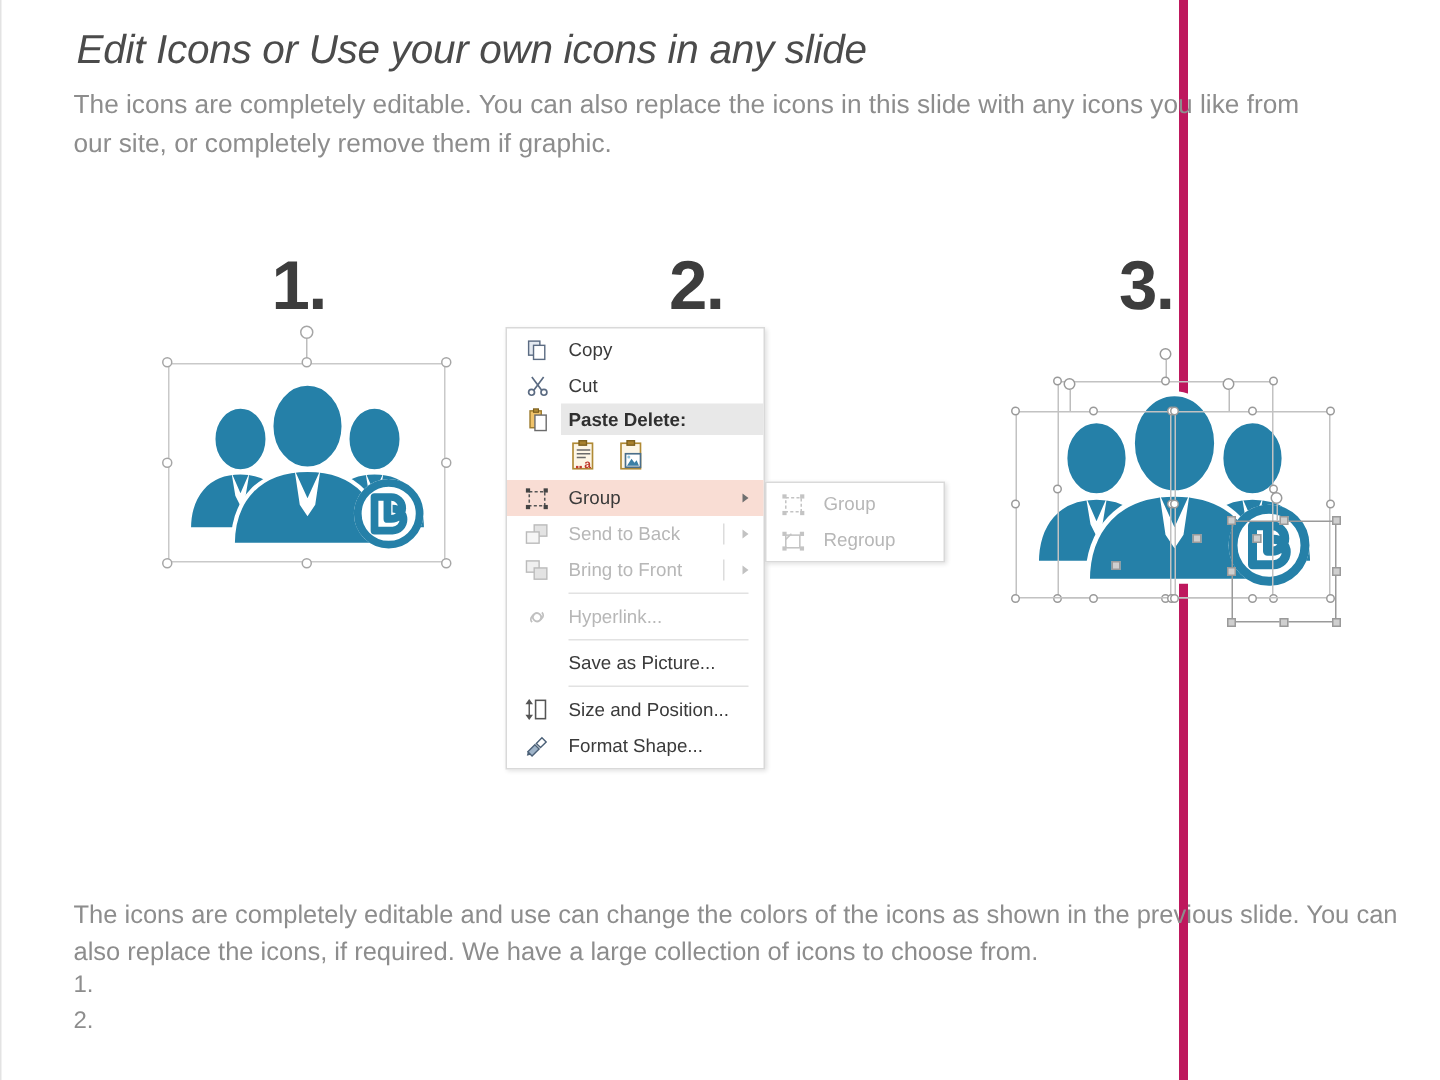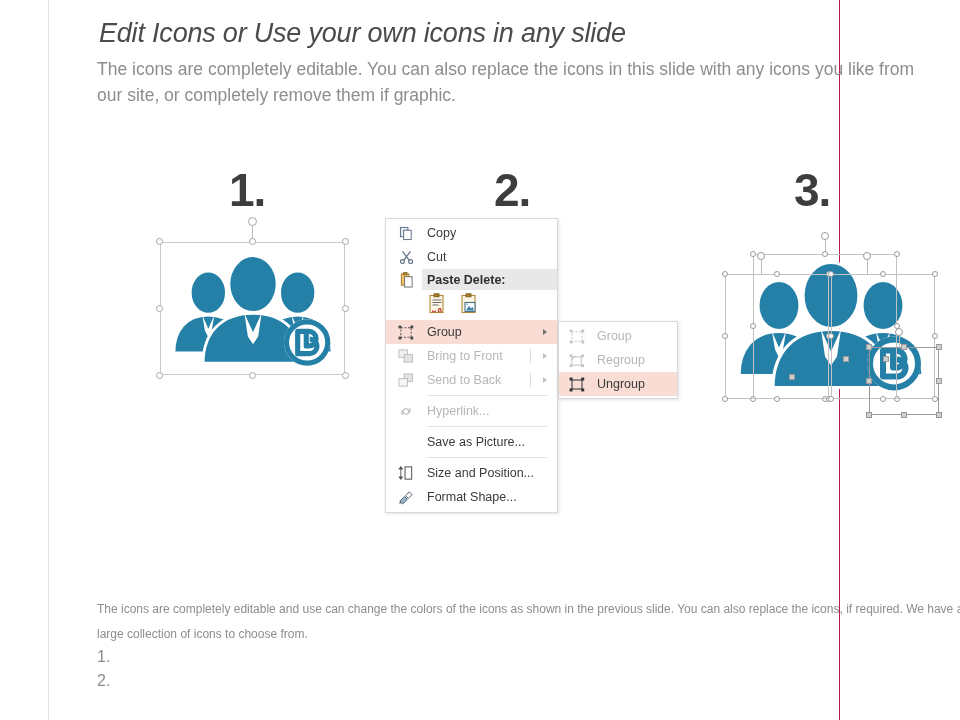--- a/index.html
+++ b/index.html
@@ -16,23 +16,22 @@
     -webkit-font-smoothing: antialiased;
   }
 
   
   #slide {
     position: absolute;
     left: 0; top: 0;
     width: 792px; height: 720px;
     background: #ffffff;
     border-left: 1px solid #e3e3e3;
-    border-right: 1px solid #be185d;
-    box-sizing: border-box;
-    margin-left: 48px;
+    border-right: 6px solid #be185d;
+    box-sizing: border-box;
   }
 
   
   #header-title {
     position: absolute;
     left: 50px;
     top: 18px;
     font-size: 27px;
     font-style: italic;
     color: #4b4b4b;
@@ -249,21 +248,21 @@
   }
   #context-submenu .mi { padding-left: 38px; }
   #context-submenu .mi .mi-icon { left: 8px; }
 
   
   #footer-para {
     position: absolute;
     left: 48px;
     top: 597px;
     width: 888px;
-    font-size: 12px;
+    font-size: 17px;
     color: #8d8d8d;
     line-height: 25px;
   }
   #footer-list {
     position: absolute;
     left: 48px;
     top: 645px;
     width: 880px;
     font-size: 16px;
     color: #8d8d8d;
@@ -479,37 +478,37 @@
             </g>
         </svg>
       </span>
       <span>Group</span>
       <span class="arrow"></span>
     </div>
 
     <div class="mi disabled">
       <span class="mi-icon">
         <svg width="16" height="15" viewBox="0 0 17 16">
+          <rect x="6.5" y="1" width="9" height="8" fill="#e3e3e3" stroke="#bbb" stroke-width="1"></rect>
+          <rect x="1" y="6" width="9" height="8" fill="#f6f6f6" stroke="#bbb" stroke-width="1"></rect>
+        </svg>
+      </span>
+      <span>Send to Back</span>
+      <span class="sep-bar"></span>
+      <span class="arrow"></span>
+    </div>
+
+    <div class="mi disabled">
+      <span class="mi-icon">
+        <svg width="16" height="15" viewBox="0 0 17 16">
           <rect x="1" y="1" width="9" height="8" fill="#f0f0f0" stroke="#bbb" stroke-width="1"></rect>
           <rect x="6.5" y="6" width="9" height="8" fill="#e3e3e3" stroke="#bbb" stroke-width="1"></rect>
         </svg>
       </span>
       <span>Bring to Front</span>
-      <span class="sep-bar"></span>
-      <span class="arrow"></span>
-    </div>
-
-    <div class="mi disabled">
-      <span class="mi-icon">
-        <svg width="16" height="15" viewBox="0 0 17 16">
-          <rect x="6.5" y="1" width="9" height="8" fill="#e3e3e3" stroke="#bbb" stroke-width="1"></rect>
-          <rect x="1" y="6" width="9" height="8" fill="#f6f6f6" stroke="#bbb" stroke-width="1"></rect>
-        </svg>
-      </span>
-      <span>Send to Back</span>
       <span class="sep-bar"></span>
       <span class="arrow"></span>
     </div>
 
     <div class="menu-sep"></div>
 
     <div class="mi disabled">
       <span class="mi-icon">
         <svg width="16" height="15" viewBox="0 0 17 16">
           <g fill="none" stroke="#c0c0c0" stroke-width="1.3">
@@ -582,36 +581,20 @@
           <g fill="#c4c4c4">
               <rect x="0.6" y="1.6" width="3" height="3"></rect>
               <rect x="13" y="1.6" width="3" height="3"></rect>
               <rect x="0.6" y="12" width="3" height="3"></rect>
               <rect x="13" y="12" width="3" height="3"></rect>
             </g>
         </svg>
       </span>
       <span>Regroup</span>
     </div>
-    <div class="mi highlight">
-      <span class="mi-icon">
-        <svg width="16" height="15" viewBox="0 0 17 16">
-          <g fill="none" stroke="#444" stroke-width="1.2">
-              <rect x="3.2" y="3.2" width="10.6" height="9.6"></rect>
-            </g>
-          <g fill="#333">
-              <rect x="0.6" y="0.6" width="3.2" height="3.2"></rect>
-              <rect x="13" y="0.6" width="3.2" height="3.2"></rect>
-              <rect x="0.6" y="12.2" width="3.2" height="3.2"></rect>
-              <rect x="13" y="12.2" width="3.2" height="3.2"></rect>
-            </g>
-        </svg>
-      </span>
-      <span>Ungroup</span>
-    </div>
   </div>
 
   <div id="footer-para">The icons are completely editable and use can change the colors of the icons as shown in the previous slide. You can also replace the icons, if required. We have a large collection of icons to choose from.</div>
   <div id="footer-list">
     <div class="li">
       <span class="num">1.</span>
     </div>
     <div class="li">
       <span class="num">2.</span>
     </div>

